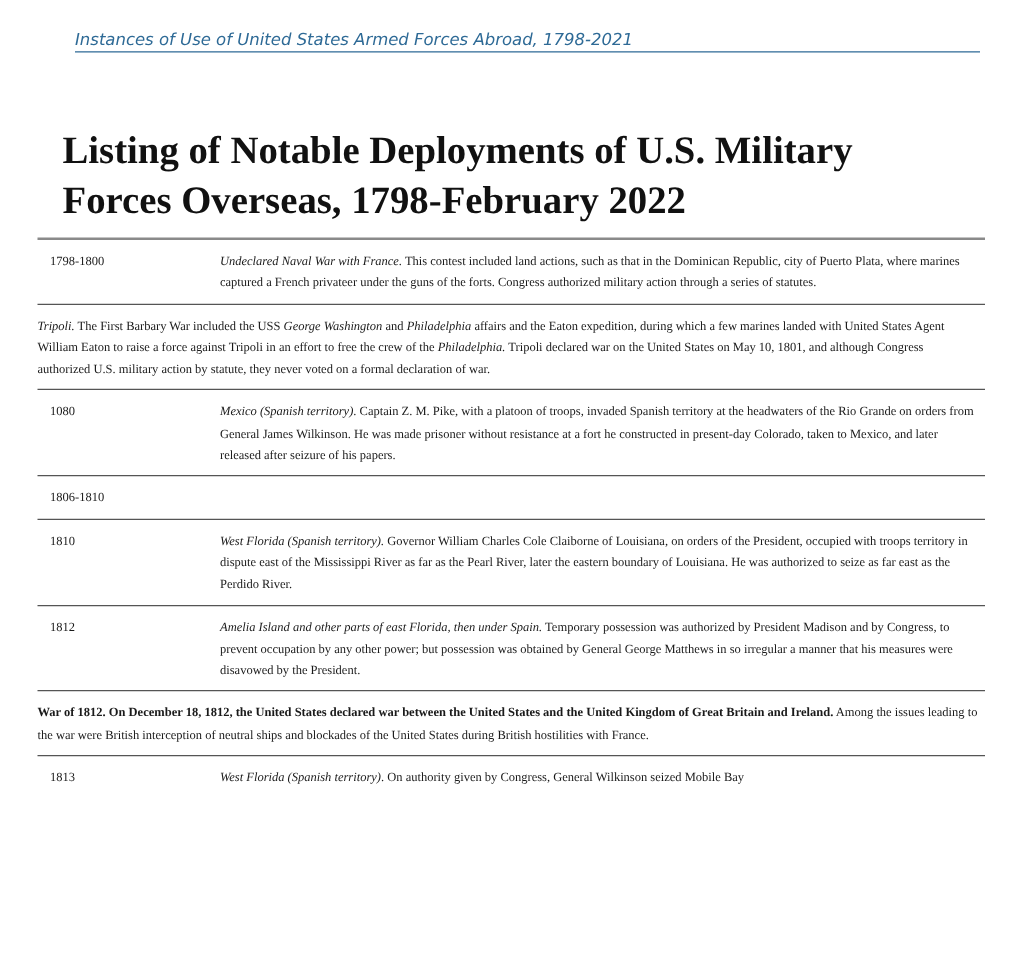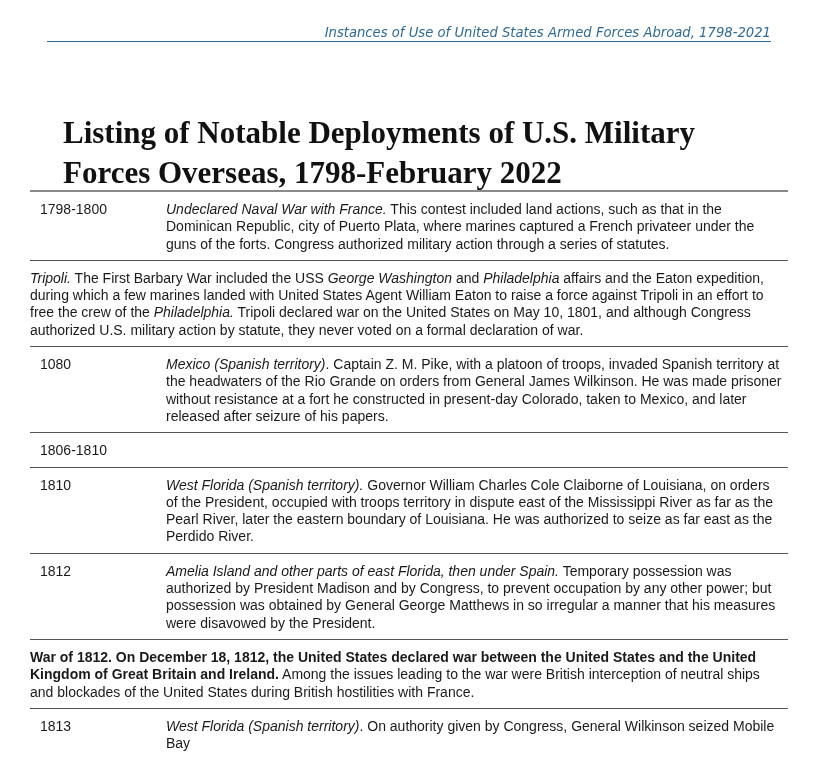--- a/index.html
+++ b/index.html
@@ -1,39 +1,38 @@
 <!DOCTYPE html>
 <html><head>
 <meta charset="utf-8">
 <style>
   html, body { margin: 0; padding: 0; background: #ffffff; }
   body { width: 824px; height: 766px; overflow: hidden; position: relative; }
   .running-header {
-    position: absolute; left: 47px; top: 25px; width: 724px; height: 16px;
+    position: absolute; left: 60px; top: 25px; width: 724px; height: 16px;
     border-bottom: 1px solid #2e6a96;
-    text-align: right;
     font-family: "DejaVu Sans", sans-serif; font-style: italic;
     font-size: 13.2px; color: #2e6a96; line-height: 16px;
     padding-right: 0;
   }
   .title {
     position: absolute; left: 50px; top: 100px; width: 740px;
     font-family: "Liberation Serif", "DejaVu Serif", serif; font-weight: bold;
     font-size: 31px; line-height: 40px; color: #111;
-    margin: 13px;
+    margin: 0;
   }
   .table {
     position: absolute; left: 30px; top: 190px; width: 758px;
     border-top: 2px solid #8a8a8a;
   }
   .row {
     display: flex; border-bottom: 1px solid #555;
     padding: 9px 0 7px 0;
-    font-family: Liberation Sans, sans-serif;
-    font-size: 14px; line-height: 17.3px; color: #1a1a1a;
+    font-family: Liberation Serif, serif;
+    font-size: 10px; line-height: 17.3px; color: #1a1a1a; gap: 10px;
   }
   .row.last { border-bottom: none; }
   .date { width: 126px; padding-left: 10px; flex: none; }
   .desc { flex: 1; padding-right: 6px; }
   .bold { font-weight: bold; }
   .it { font-style: italic; }
 </style>
 </head>
 <body>
 

